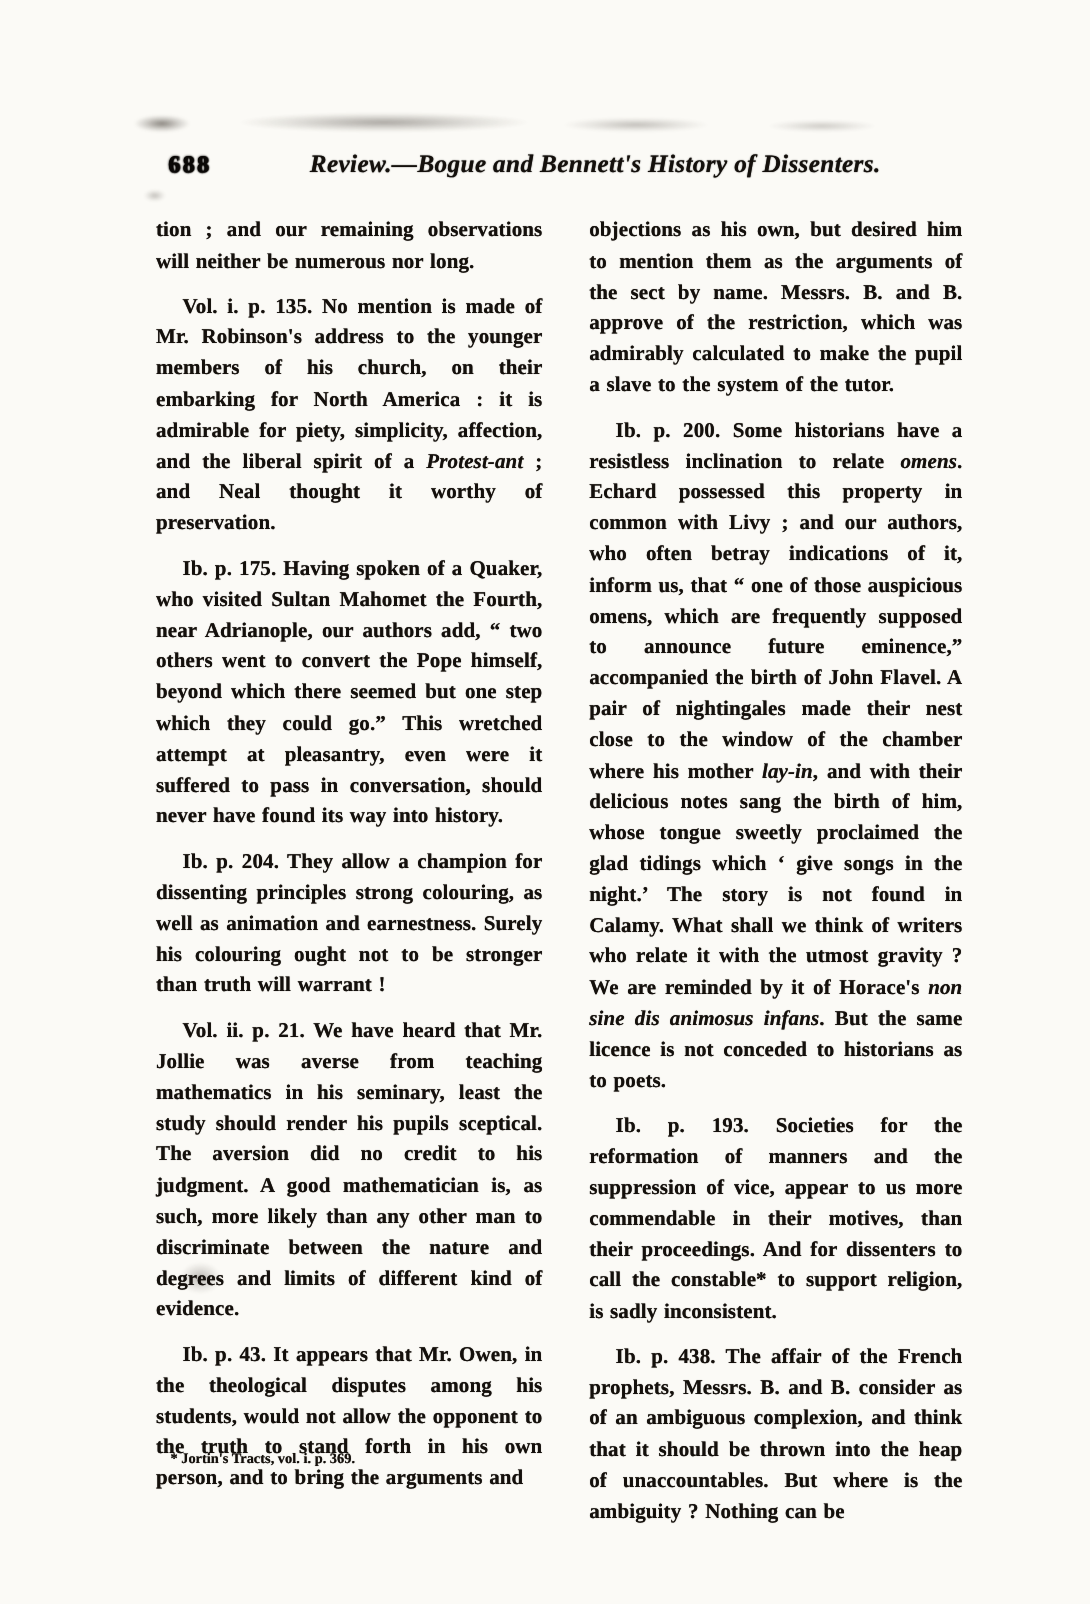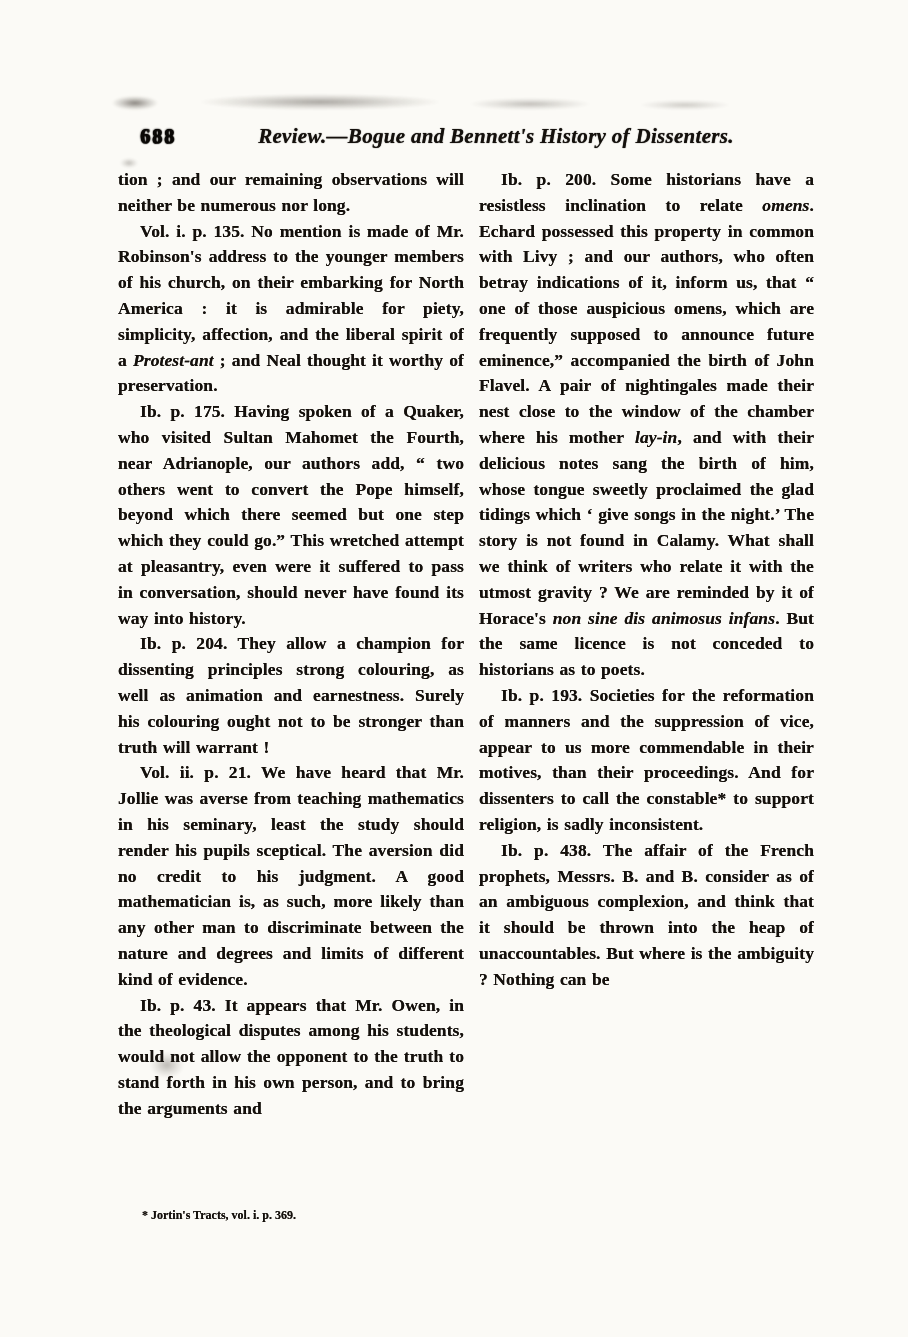--- a/index.html
+++ b/index.html
@@ -46,21 +46,21 @@
     font-size:17.5px;
     line-height:25.8px;
     font-weight:bold;
     letter-spacing:0.1px;
     word-spacing:0.06em;
     text-shadow:0 0 0.6px rgba(25,18,12,0.85);
     filter:blur(0.25px);
   }
   .col.left{width:346px;}
   .col.right{width:335px;}
-  .para{margin:0;}
+  .para{margin:12px;}
   .para.indent{text-indent:22px;}
   .it{font-style:italic;}
   .footnote{
     position:absolute;top:1208px;left:142px;
     font-size:12px;font-weight:bold;
     text-shadow:0 0 0.6px rgba(25,18,12,0.85);
     filter:blur(0.25px);
   }
 </style>
 </head>
@@ -81,19 +81,20 @@
 <div class="columns">
   <div class="col left">
       <p class="para"><span>tion ; and our remaining observations will neither be numerous nor long.</span></p>
       <p class="para indent"><span>Vol. i. p. 135. No mention is made of Mr. Robinson's address to the younger members of his church, on their embarking for North America : it is admirable for piety, simplicity, affection, and the liberal spirit of a </span><span class="it">Protest-ant</span><span> ; and Neal thought it worthy of preservation.</span></p>
       <p class="para indent"><span>Ib. p. 175. Having spoken of a Quaker, who visited Sultan Mahomet the Fourth, near Adrianople, our authors add, “ two others went to convert the Pope himself, beyond which there seemed but one step which they could go.” This wretched attempt at pleasantry, even were it suffered to pass in conversation, should never have found its way into history.</span></p>
       <p class="para indent"><span>Ib. p. 204. They allow a champion for dissenting principles strong colouring, as well as animation and earnestness. Surely his colouring ought not to be stronger than truth will warrant !</span></p>
       <p class="para indent"><span>Vol. ii. p. 21. We have heard that Mr. Jollie was averse from teaching mathematics in his seminary, least the study should render his pupils sceptical. The aversion did no credit to his judgment. A good mathematician is, as such, more likely than any other man to discriminate between the nature and degrees and limits of different kind of evidence.</span></p>
       <p class="para indent"><span>Ib. p. 43. It appears that Mr. Owen, in the theological disputes among his students, would not allow the opponent to the truth to stand forth in his own person, and to bring the arguments and</span></p>
     </div>
   <div class="col right">
+      <p class="para"><span>objections as his own, but desired him to mention them as the arguments of the sect by name. Messrs. B. and B. approve of the restriction, which was admirably calculated to make the pupil a slave to the system of the tutor.</span></p>
       <p class="para indent"><span>Ib. p. 200. Some historians have a resistless inclination to relate </span><span class="it">omens</span><span>. Echard possessed this property in common with Livy ; and our authors, who often betray indications of it, inform us, that “ one of those auspicious omens, which are frequently supposed to announce future eminence,” accompanied the birth of John Flavel. A pair of nightingales made their nest close to the window of the chamber where his mother </span><span class="it">lay-in</span><span>, and with their delicious notes sang the birth of him, whose tongue sweetly proclaimed the glad tidings which ‘ give songs in the night.’ The story is not found in Calamy. What shall we think of writers who relate it with the utmost gravity ? We are reminded by it of Horace's </span><span class="it">non sine dis animosus infans</span><span>. But the same licence is not conceded to historians as to poets.</span></p>
       <p class="para indent"><span>Ib. p. 193. Societies for the reformation of manners and the suppression of vice, appear to us more commendable in their motives, than their proceedings. And for dissenters to call the constable* to support religion, is sadly inconsistent.</span></p>
       <p class="para indent"><span>Ib. p. 438. The affair of the French prophets, Messrs. B. and B. consider as of an ambiguous complexion, and think that it should be thrown into the heap of unaccountables. But where is the ambiguity ? Nothing can be</span></p>
     </div>
 </div>
 
 <div class="footnote">* Jortin's Tracts, vol. i. p. 369.</div>
 
 </body></html>

